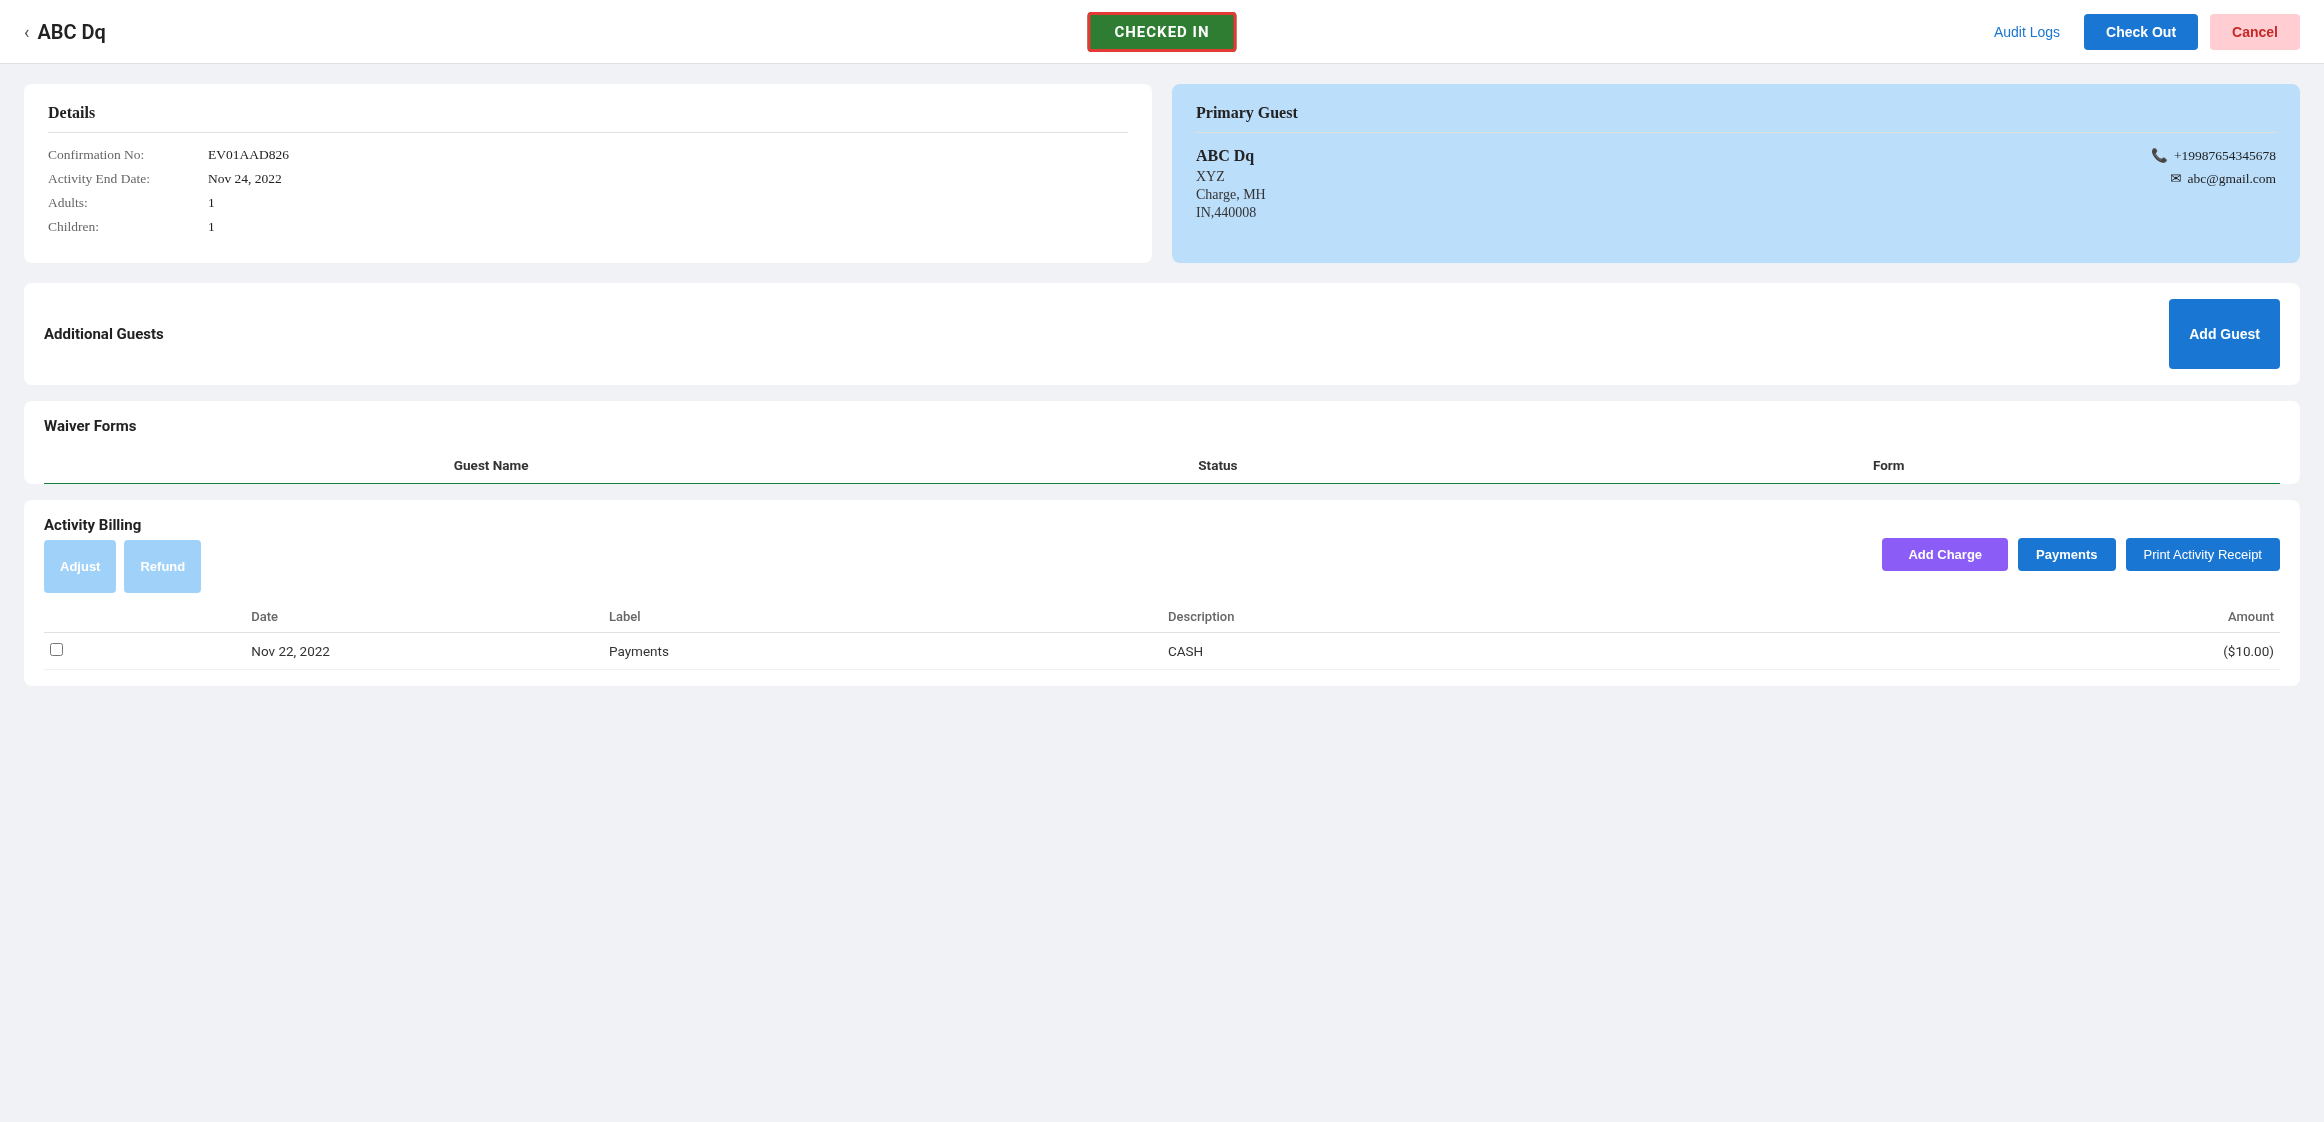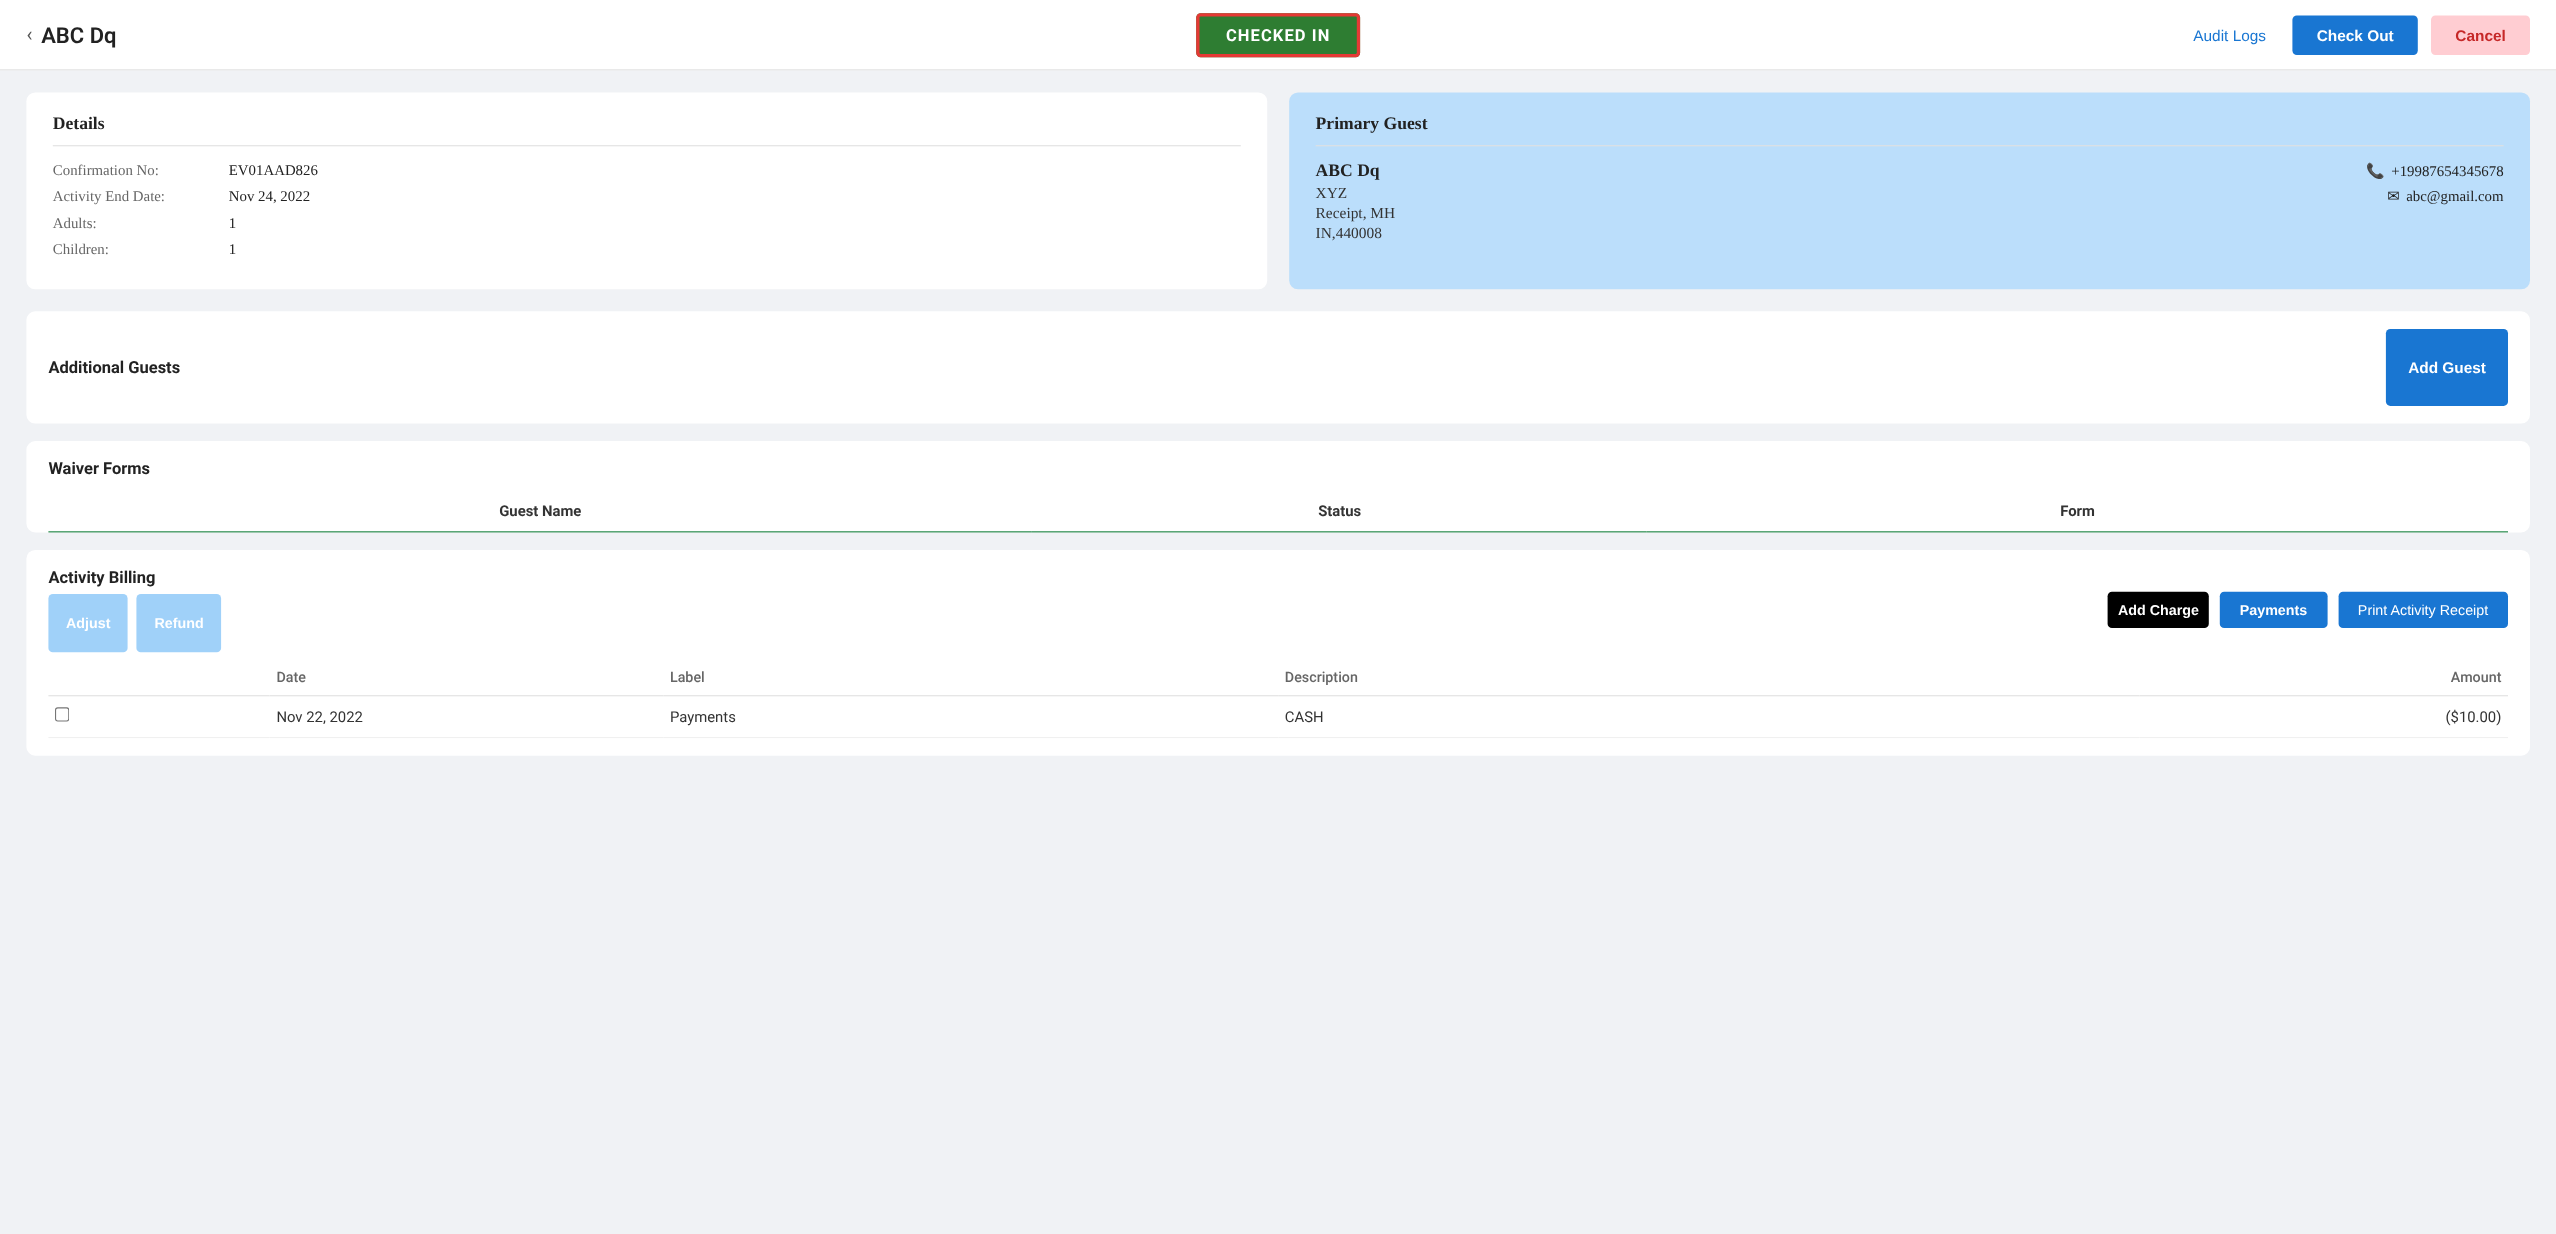--- a/index.html
+++ b/index.html
@@ -270,26 +270,26 @@
       color: #fff;
       border: none;
       font-size: 13px;
       font-weight: 600;
       padding: 19px 16px;
       border-radius: 4px;
       cursor: pointer;
       opacity: 0.85;
     }
     .btn-add-charge {
-      background: #000000;
-      color: #fff;
-      border: none;
-      font-size: 13px;
-      font-weight: 600;
-      padding: 9px 9px;
+      background: #8b5cf6;
+      color: #fff;
+      border: none;
+      font-size: 13px;
+      font-weight: 600;
+      padding: 9px 26px;
       border-radius: 4px;
       cursor: pointer;
     }
     .btn-payments {
       background: #1976d2;
       color: #fff;
       border: none;
       font-size: 13px;
       font-weight: 600;
       padding: 9px 18px;
@@ -385,21 +385,21 @@
         <span class="detail-value">1</span>
       </div>
     </div>
 
     <div class="primary-guest-card">
       <div class="card-section-title">Primary Guest</div>
       <div class="guest-info-row">
         <div>
           <div class="guest-name">ABC  Dq</div>
           <div class="guest-org">XYZ</div>
-          <div class="guest-city">Receipt, MH</div>
+          <div class="guest-city">Charge, MH</div>
           <div class="guest-country">IN,440008</div>
         </div>
         <div class="guest-contact">
           <div class="contact-item">
             <span>📞</span>
             <span>+19987654345678</span>
           </div>
           <div class="contact-item">
             <span>✉</span>
             <span>abc@gmail.com</span>

